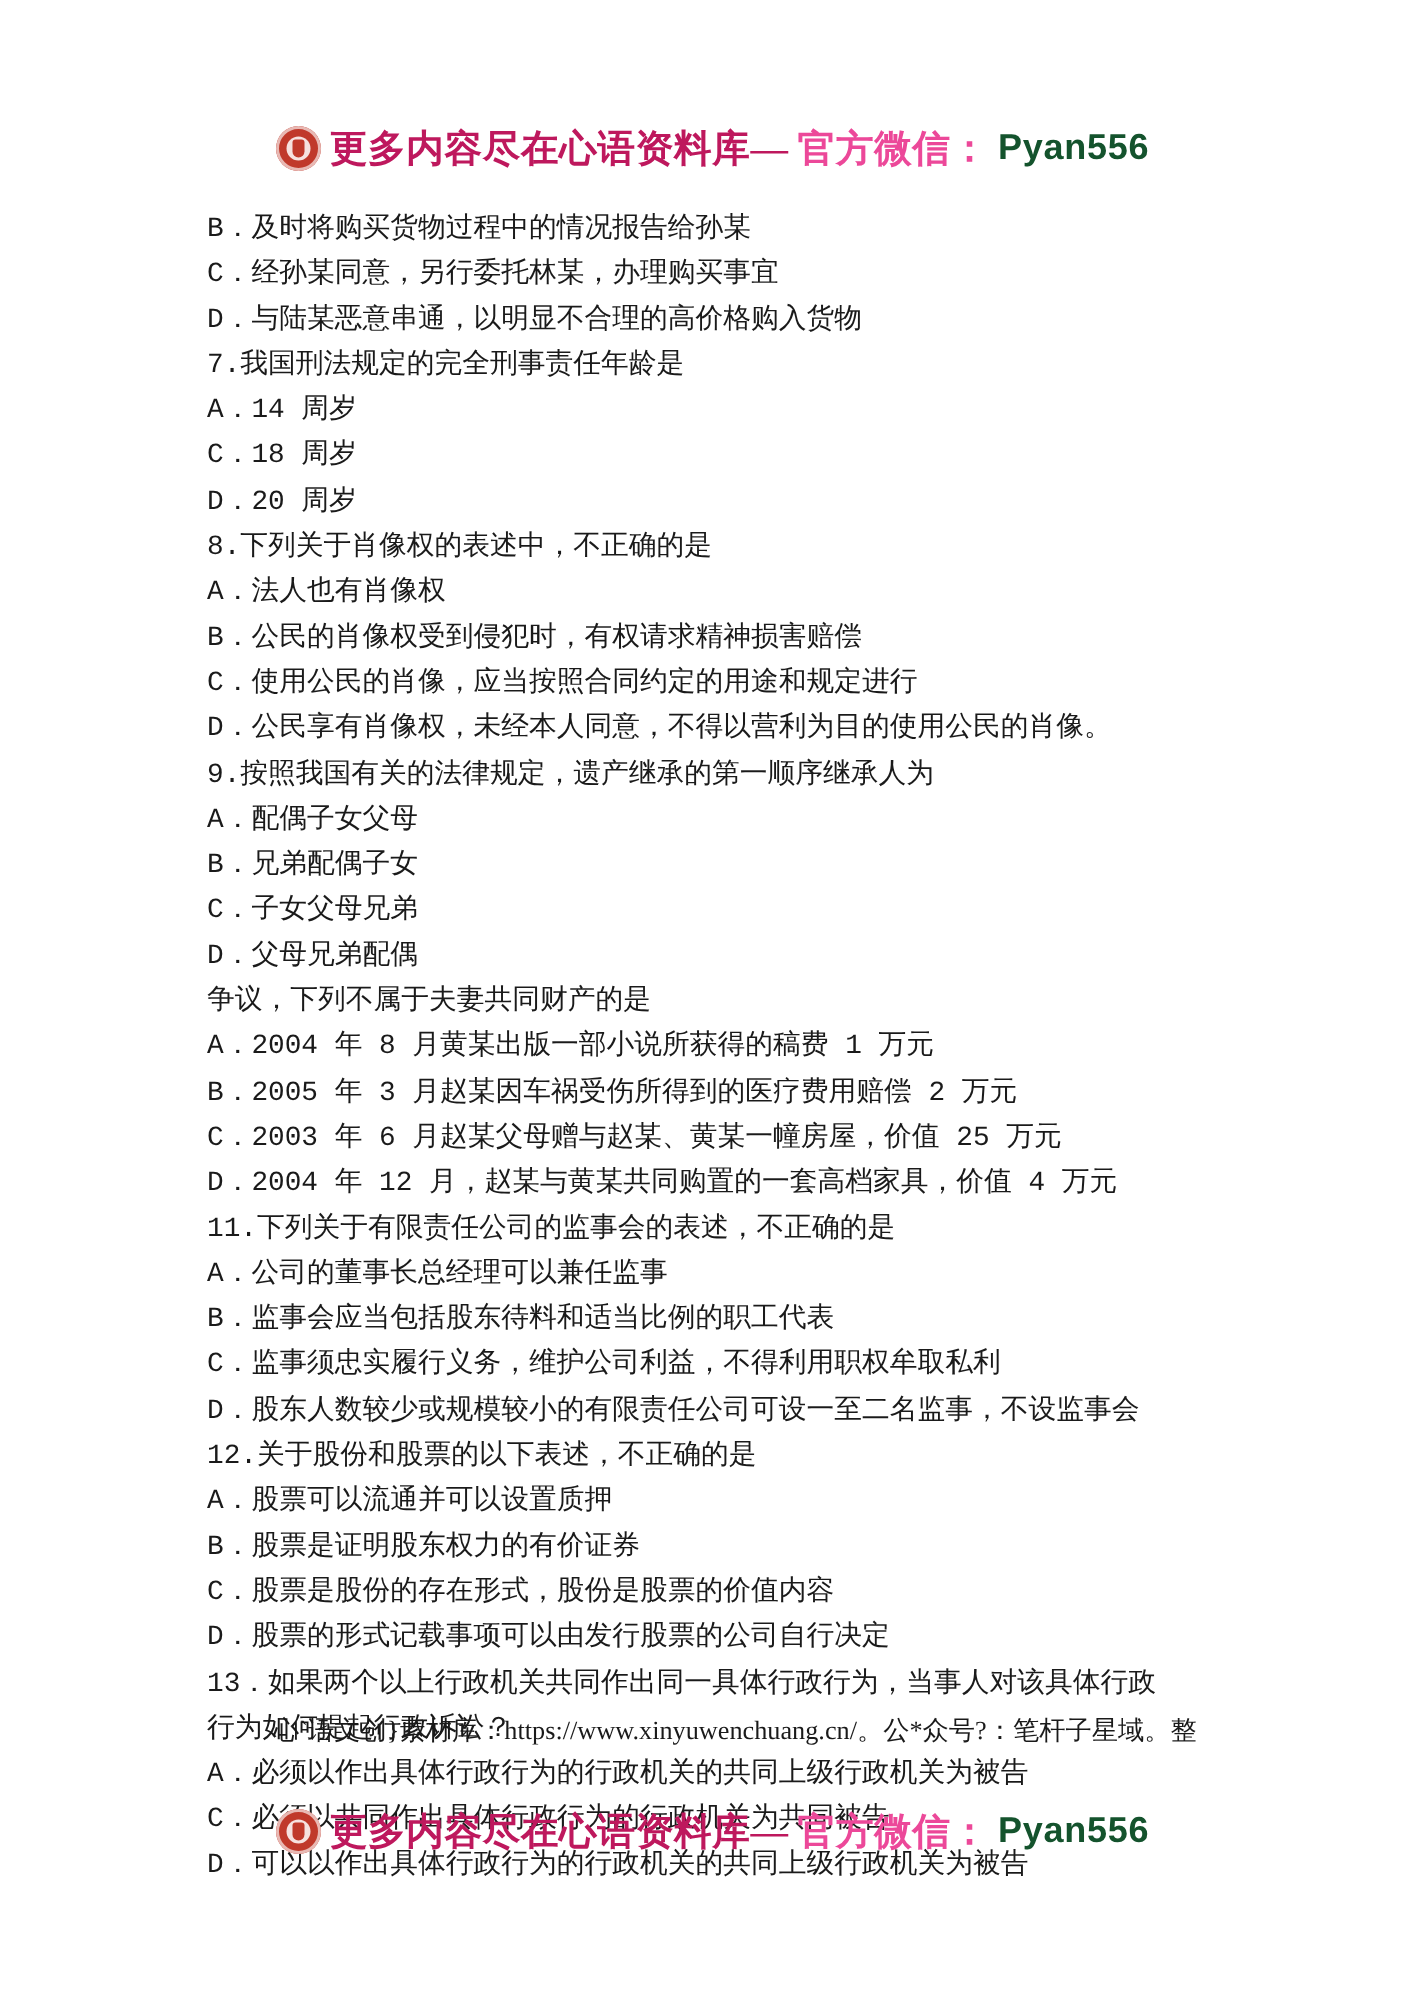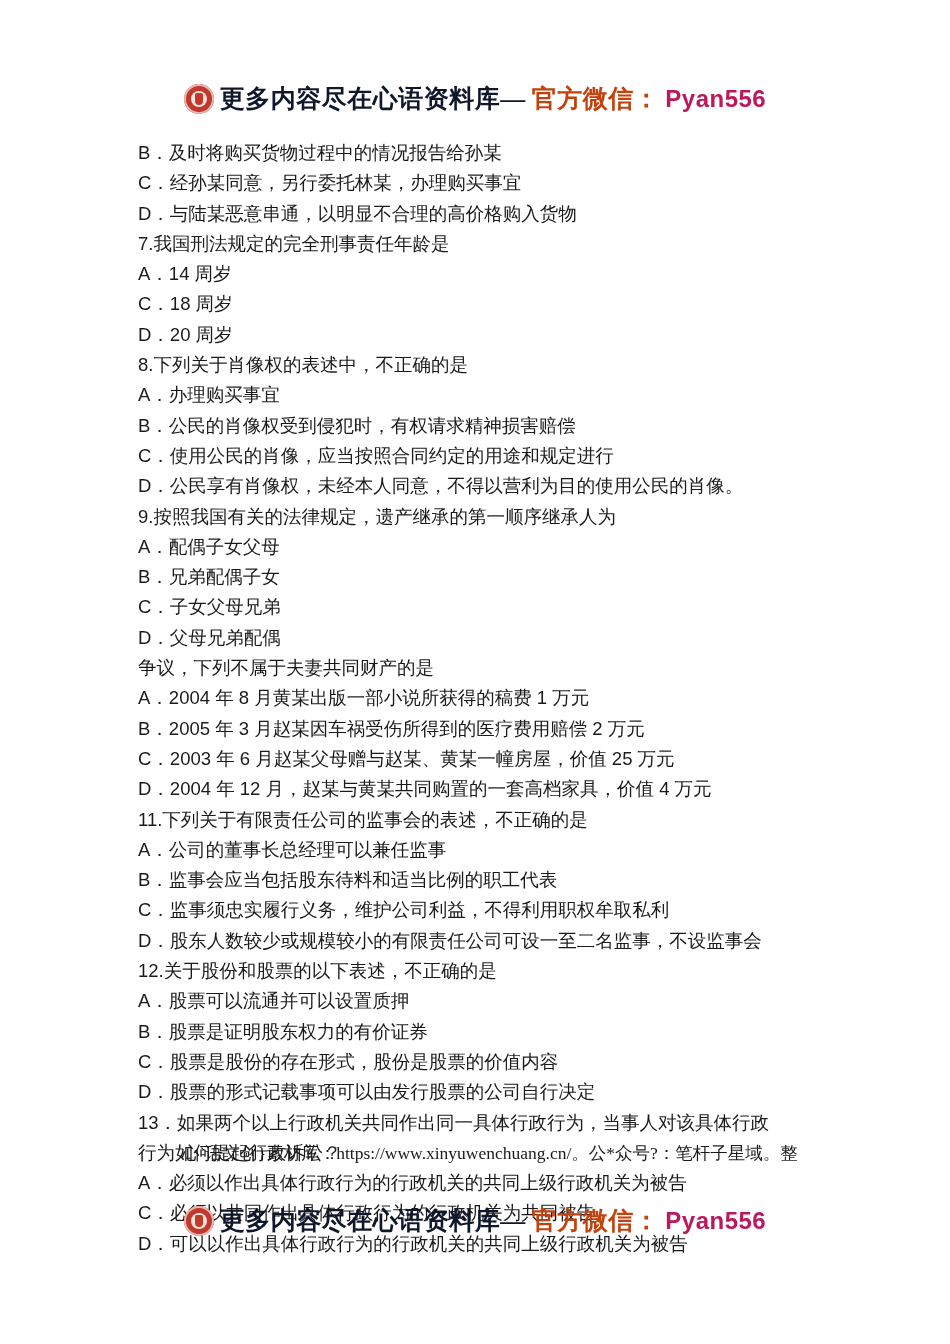--- a/index.html
+++ b/index.html
@@ -64,52 +64,52 @@
     width: 8px;
     height: 12px;
     background: #c0392b;
     border-radius: 2px 2px 4px 4px;
     z-index: 2;
   }
   .wm-text1 {
     font-family: "Liberation Serif", serif;
     font-size: 25px;
     font-weight: bold;
-    color: #0f172a;
+    color: #be185d;
     letter-spacing: 0.5px;
   }
   .wm-text2 {
     font-family: "Liberation Serif", serif;
     font-size: 25px;
     font-weight: bold;
-    color: #c2410c;
+    color: #ec4899;
     letter-spacing: 0.5px;
   }
   .wm-text3 {
     font-family: "Liberation Sans", sans-serif;
     font-size: 24px;
     font-weight: bold;
-    color: #be185d;
+    color: #14532d;
     letter-spacing: 0.5px;
   }
 
   
   .content {
     position: absolute;
     left: 138px;
     top: 138px;
     width: 680px;
     font-size: 18.5px;
     line-height: 30.3px;
   }
   .ln {
     margin: 0;
     padding: 0;
     white-space: pre-wrap;
-    font-family: Liberation Sans, sans-serif;
+    font-family: Liberation Mono, monospace;
   }
   .footer-note {
     position: absolute;
     left: 138px;
     top: 1140px;
     width: 700px;
     font-size: 17.5px;
     line-height: 26px;
     font-family: "Liberation Serif", "DejaVu Serif", serif;
     white-space: pre-wrap;
@@ -130,21 +130,21 @@
 
   <div class="content">
     <p class="ln">B．及时将购买货物过程中的情况报告给孙某</p>
     <p class="ln">C．经孙某同意，另行委托林某，办理购买事宜</p>
     <p class="ln">D．与陆某恶意串通，以明显不合理的高价格购入货物</p>
     <p class="ln">7.我国刑法规定的完全刑事责任年龄是</p>
     <p class="ln">A．14 周岁</p>
     <p class="ln">C．18 周岁</p>
     <p class="ln">D．20 周岁</p>
     <p class="ln">8.下列关于肖像权的表述中，不正确的是</p>
-    <p class="ln">A．办理购买事宜</p>
+    <p class="ln">A．法人也有肖像权</p>
     <p class="ln">B．公民的肖像权受到侵犯时，有权请求精神损害赔偿</p>
     <p class="ln">C．使用公民的肖像，应当按照合同约定的用途和规定进行</p>
     <p class="ln">D．公民享有肖像权，未经本人同意，不得以营利为目的使用公民的肖像。</p>
     <p class="ln">9.按照我国有关的法律规定，遗产继承的第一顺序继承人为</p>
     <p class="ln">A．配偶子女父母</p>
     <p class="ln">B．兄弟配偶子女</p>
     <p class="ln">C．子女父母兄弟</p>
     <p class="ln">D．父母兄弟配偶</p>
     <p class="ln">争议，下列不属于夫妻共同财产的是</p>
     <p class="ln">A．2004 年 8 月黄某出版一部小说所获得的稿费 1 万元</p>

